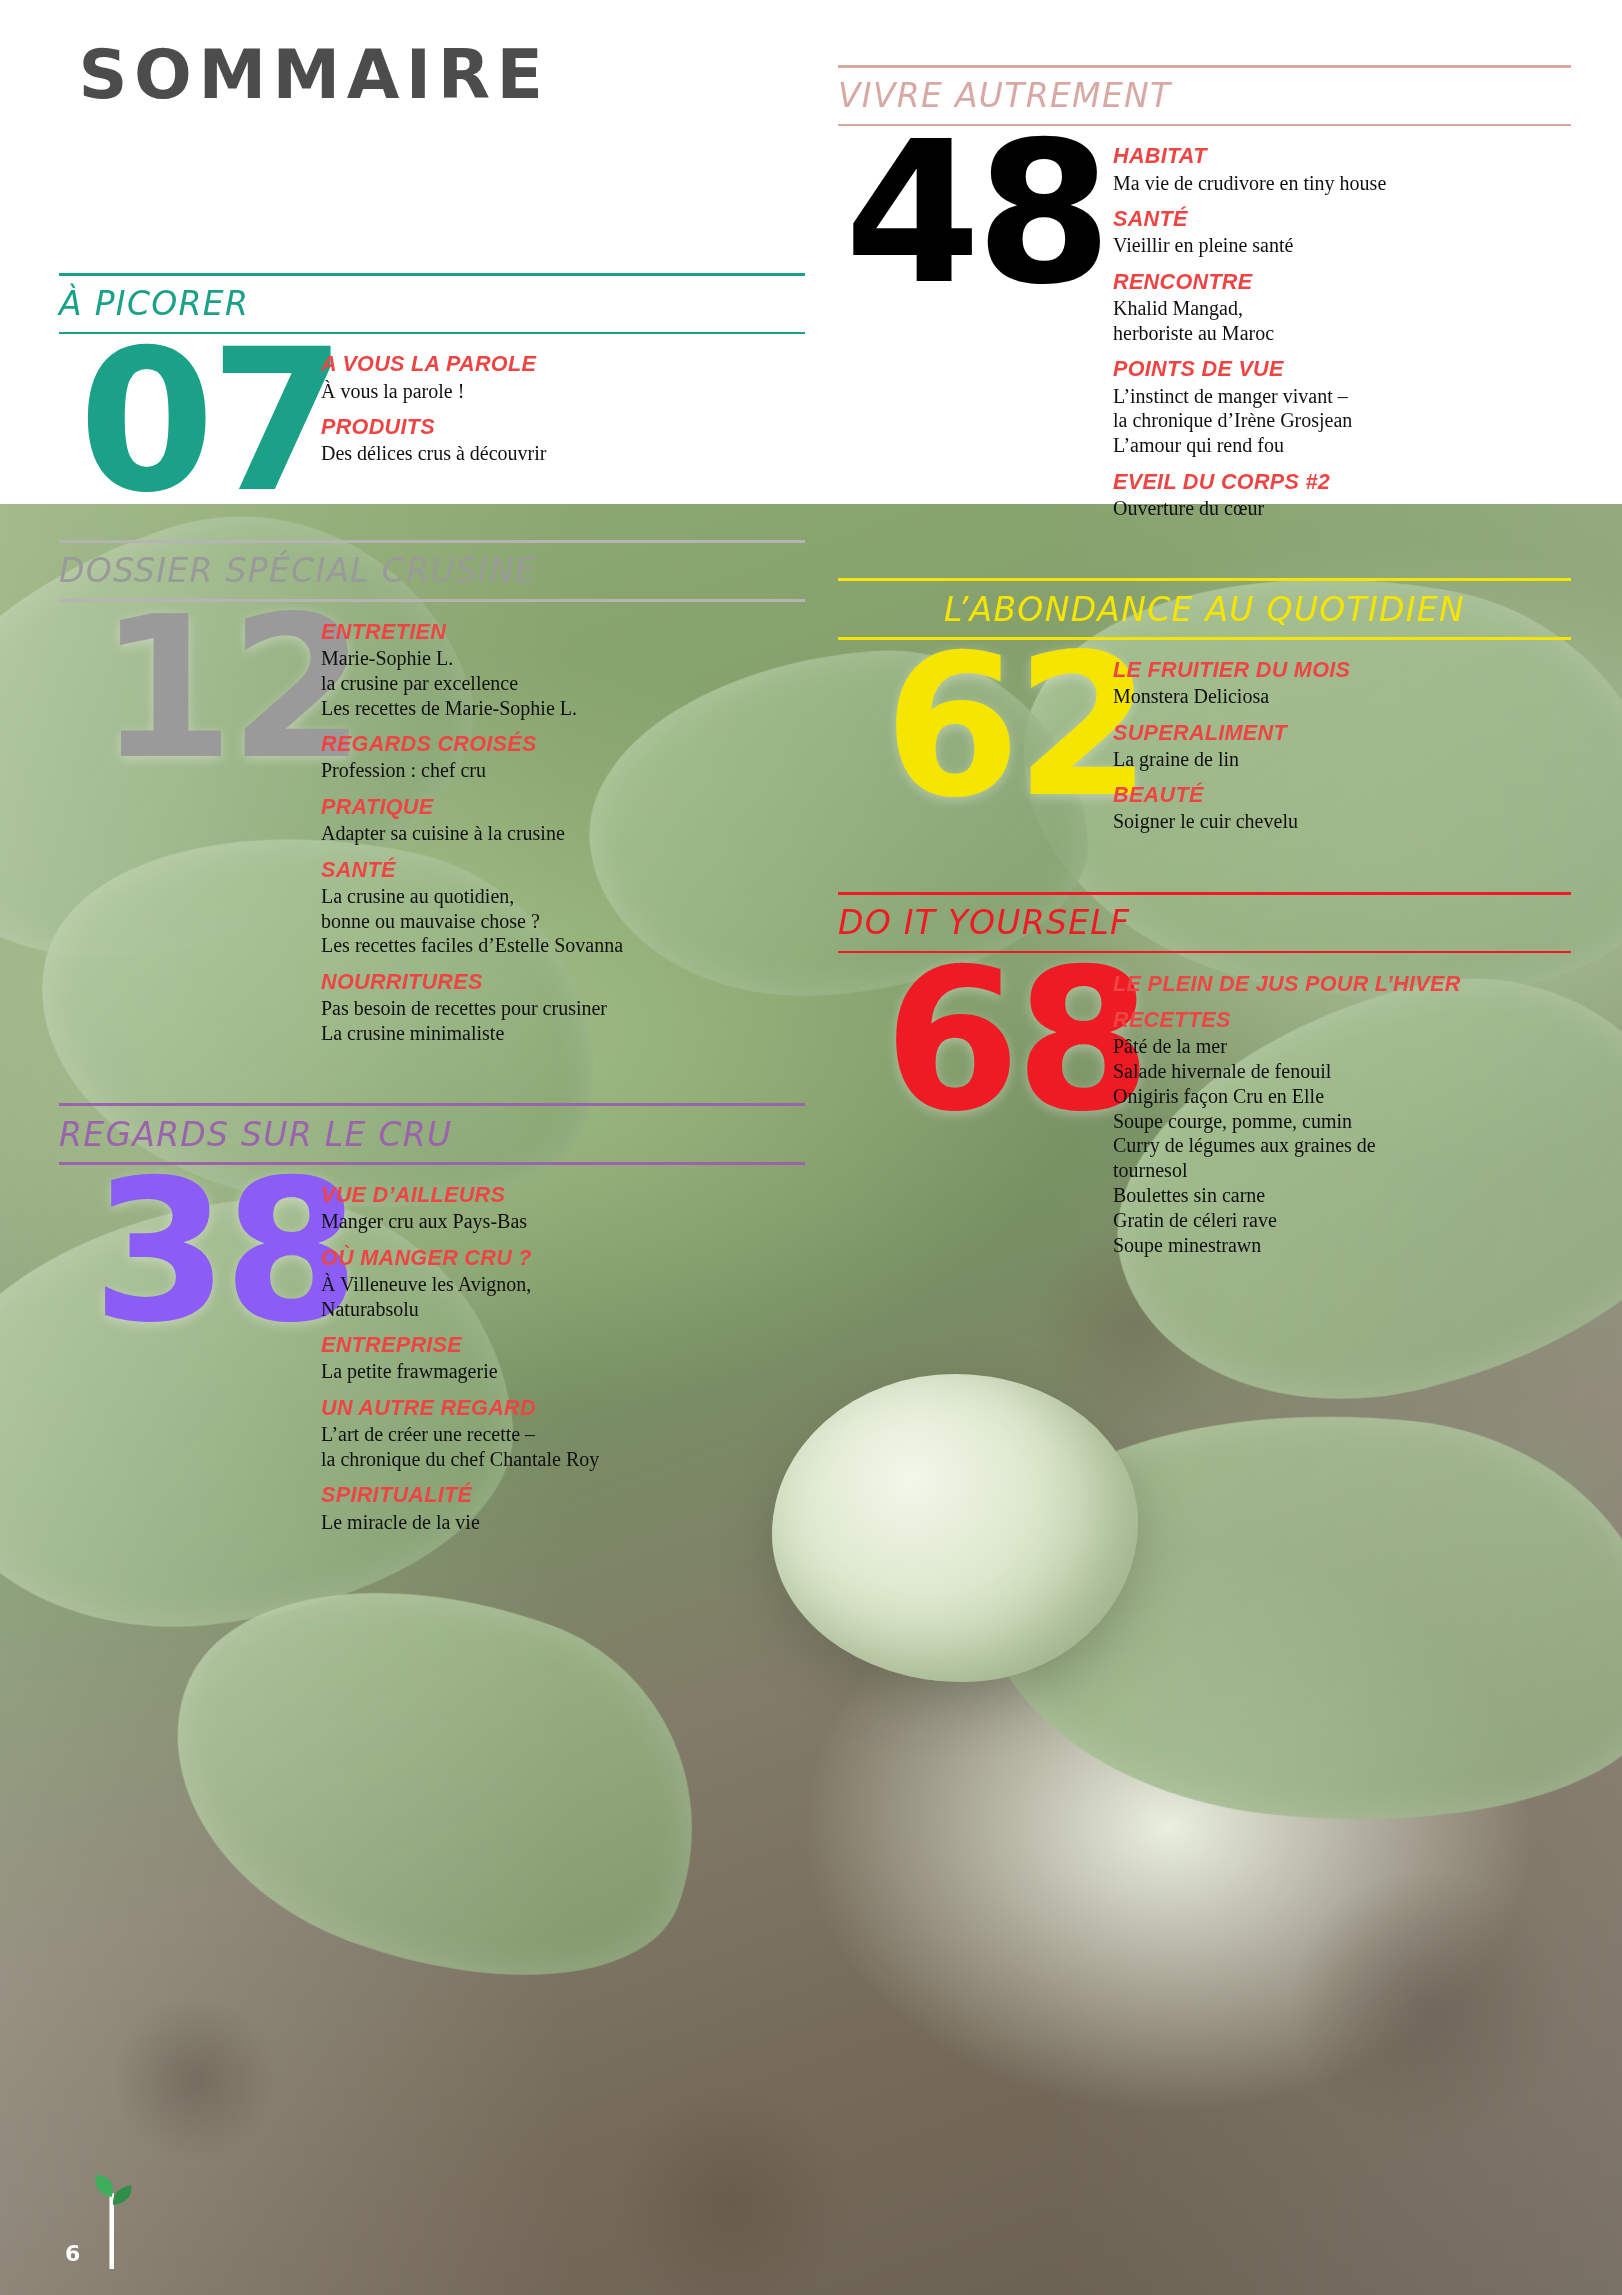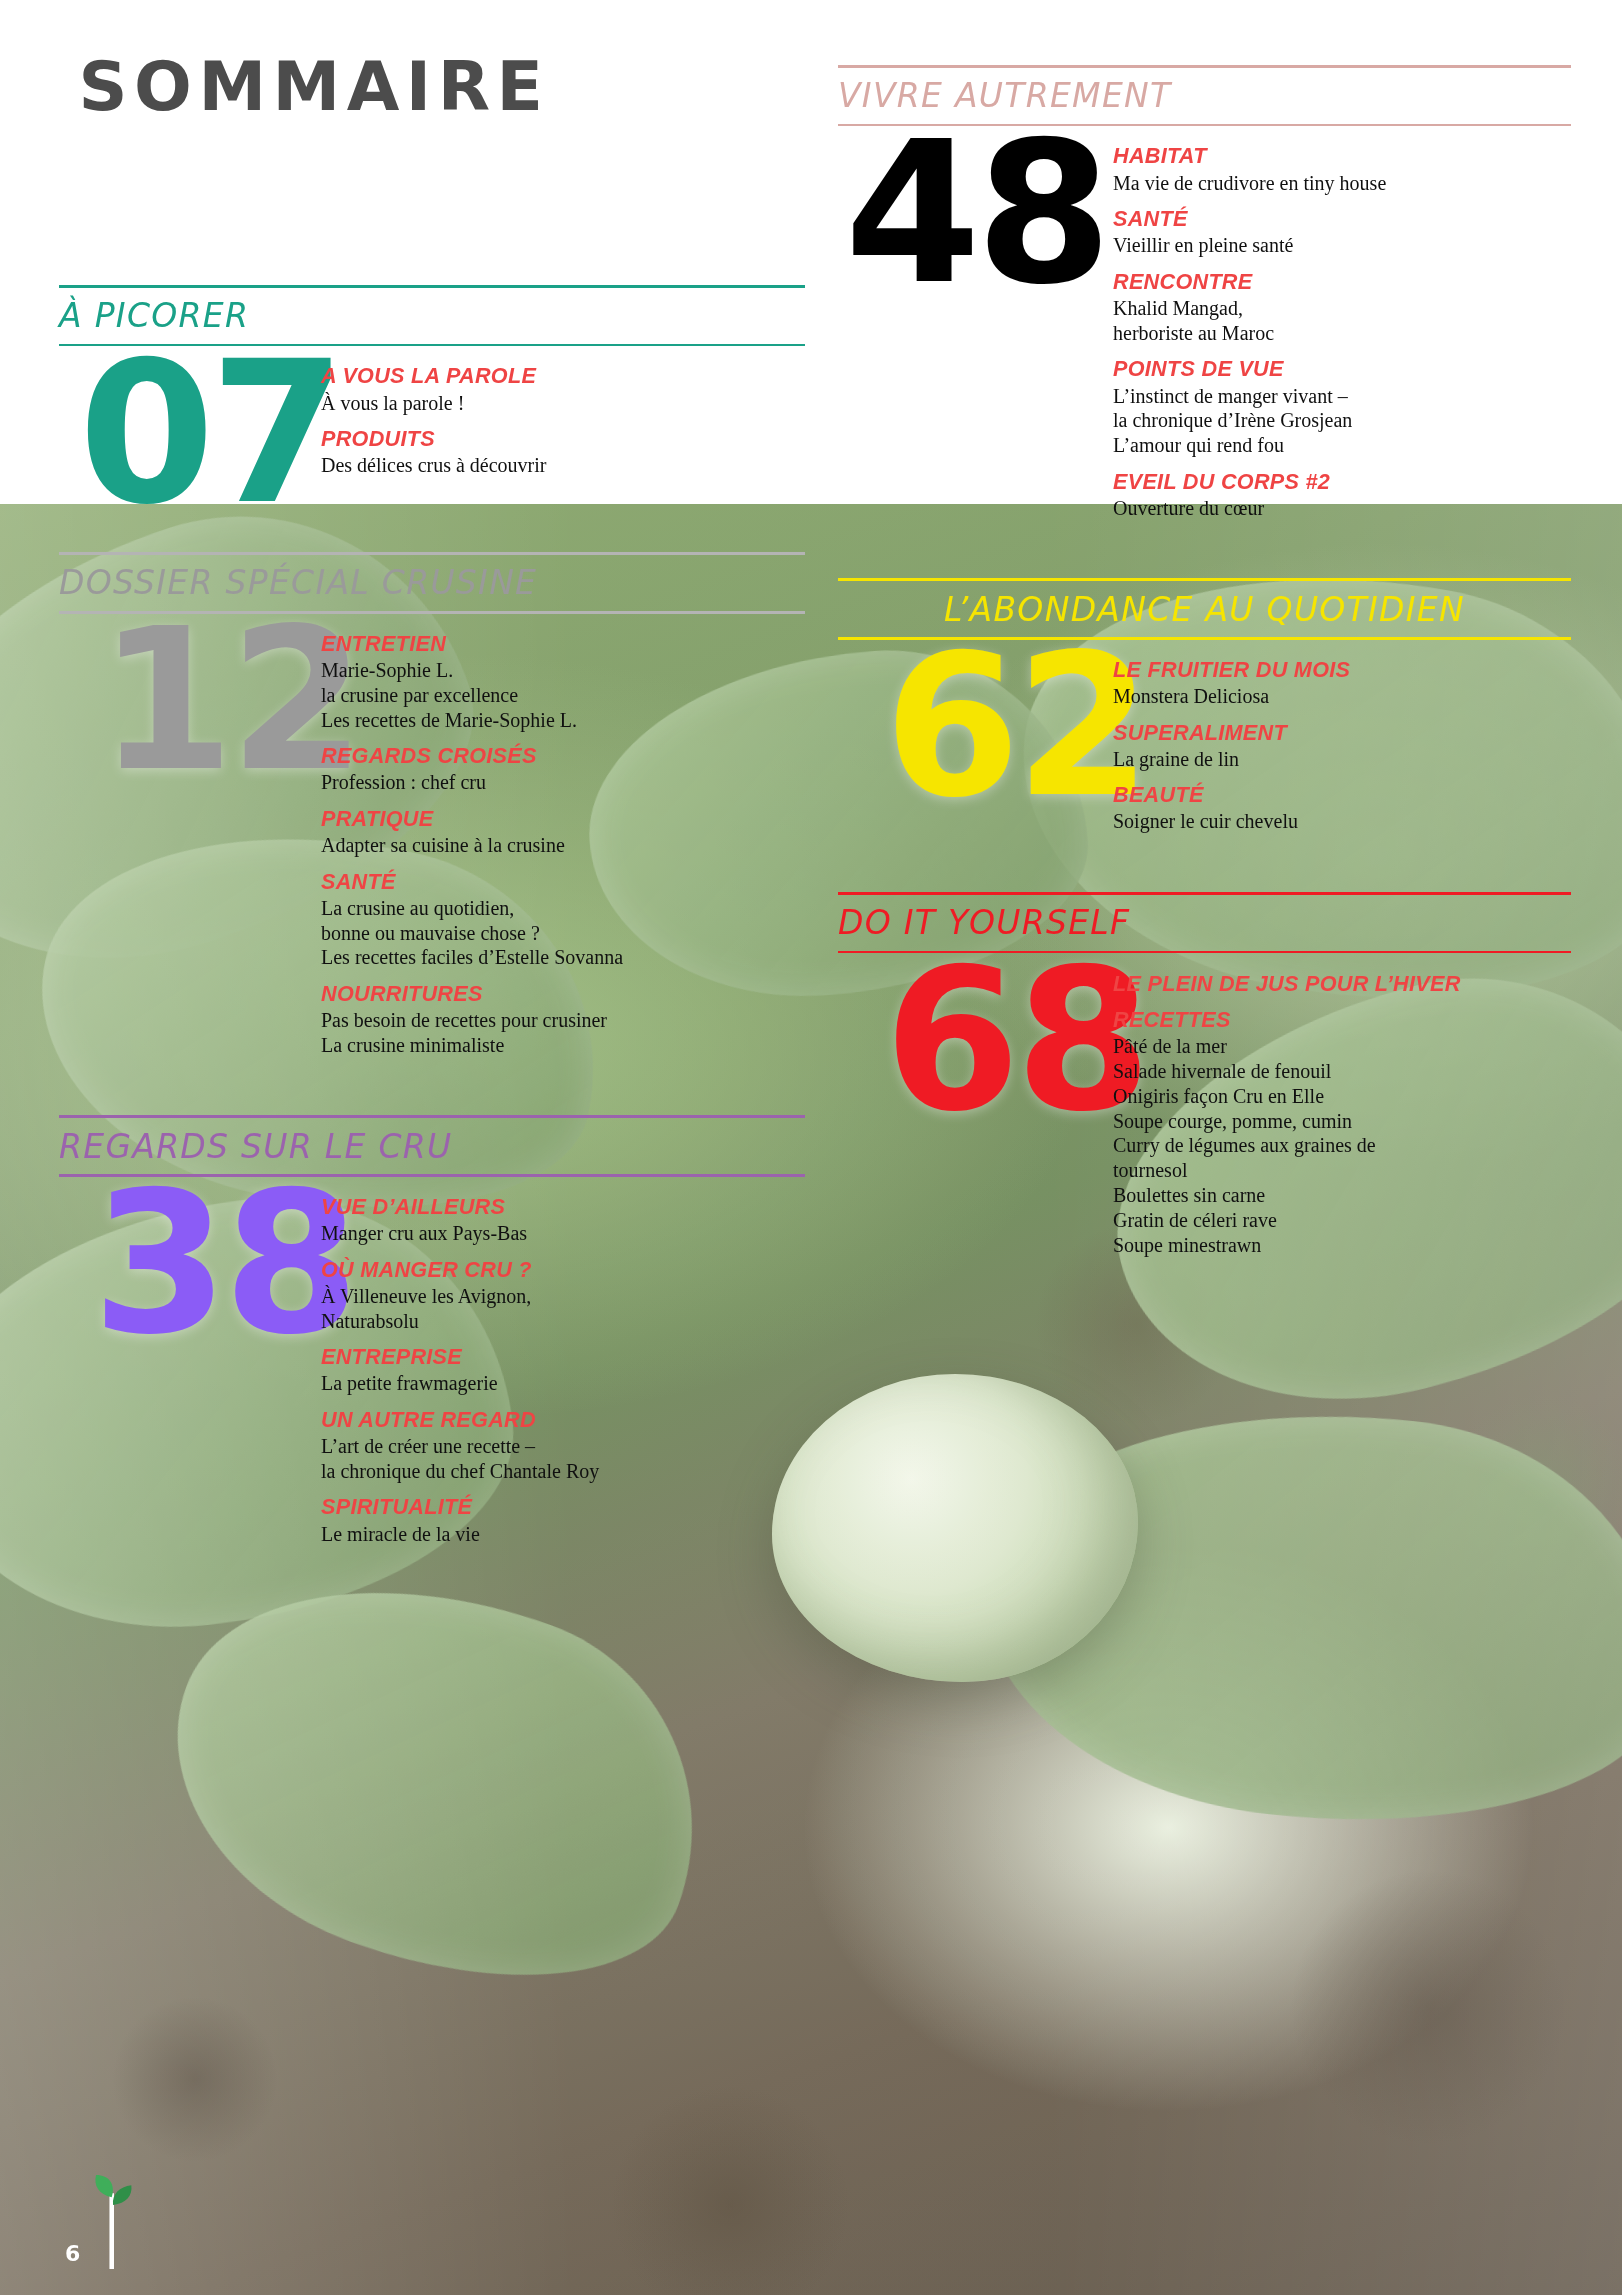--- a/index.html
+++ b/index.html
@@ -76,21 +76,21 @@
 
   
   #content {
     position: absolute;
     inset: 0;
   }
 
   .col {
     position: absolute;
   }
-  #col-left  { left: 59px;  top: 53px;  width: 746px; }
+  #col-left  { left: 59px;  top: 41px;  width: 746px; }
   #col-right { left: 838px; top: 65px; width: 733px; }
 
   
   .doc-title {
     font-family: "DejaVu Sans", sans-serif;
     font-weight: 700;
     font-size: 68px;
     letter-spacing: 6.5px;
     color: #4c4c4c;
     margin: 0 0 0 19.6px;

